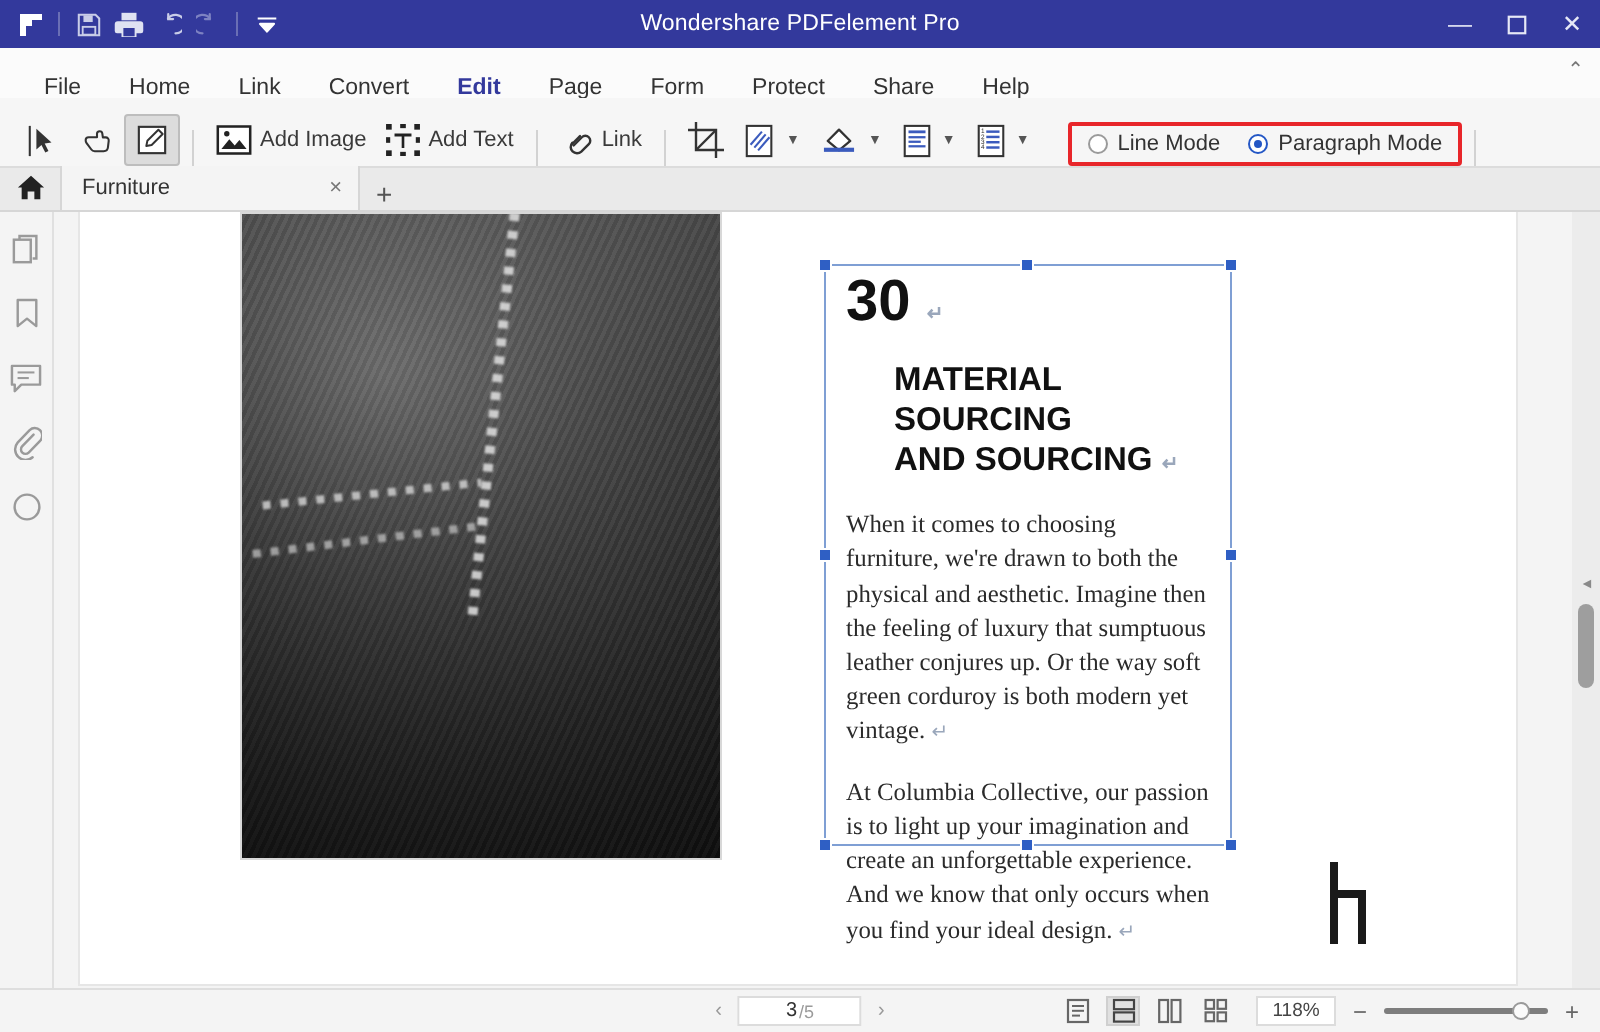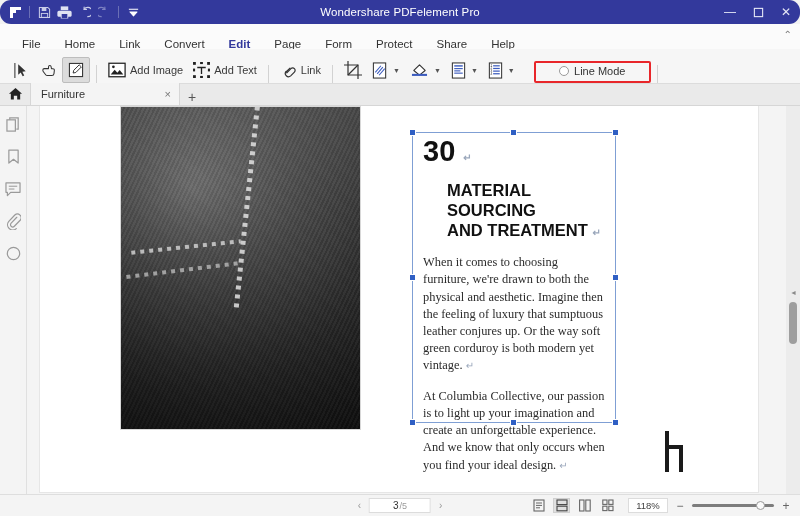--- a/index.html
+++ b/index.html
@@ -8,21 +8,21 @@
     font-family: "Liberation Sans", sans-serif;
     overflow: hidden;
     background: #f2f2f2;
   }
   .app { position: relative; width: 800px; height: 516px; }
 
   
   .titlebar {
     position: absolute; left: 0; top: 0; width: 800px; height: 24px;
     background: #33399c;
-    display: flex; align-items: center; border-radius: 11px;
+    display: flex; align-items: center;
   }
   .qat { display: flex; align-items: center; gap: 0px; padding-left: 5px; }
   .qat-btn {
     width: 20px; height: 20px; display: flex; align-items: center;
     justify-content: center; color: #c9cde8;
   }
   .qat-sep { width: 1px; height: 12px; background: #6a6fb5; margin: 0 4px; }
   .title-text {
     position: absolute; left: 0; right: 0; text-align: center;
     color: #ffffff; font-size: 11.5px; letter-spacing: .1px;
@@ -66,21 +66,21 @@
     height: 26px; padding: 0 5px; border-radius: 2px;
     font-size: 11px; color: #3a3a3a; white-space: nowrap;
   }
   .tool.selected { background: #dcdcdc; border: 1px solid #bdbdbd; }
   .tsep { width: 1px; height: 18px; background: #d2d2d2; margin: 0 6px; }
   .caret-sm { font-size: 7px; color: #555; margin-left: 1px; }
 
   .modebox {
     display: flex; align-items: center; gap: 14px;
     border: 2px solid #e8262a; border-radius: 2px;
-    padding: 2px 8px; height: 22px; margin-left: 14px; flex-direction: column;
+    padding: 2px 8px; height: 22px; margin-left: 14px;
   }
   .radio-wrap { display: flex; align-items: center; gap: 5px; font-size: 11px; color: #333; }
   .radio {
     width: 10px; height: 10px; border-radius: 50%;
     border: 1px solid #9a9a9a; background: #fff;
     display: inline-block; position: relative;
   }
   .radio.on { border-color: #2457c5; }
   .radio.on::after {
     content: ""; position: absolute; left: 2px; top: 2px;
@@ -512,21 +512,21 @@
         <span class="handle h-bc"></span>
         <span class="handle h-br"></span>
 
         <div class="tb-inner">
           <div class="num30">
             <span>30</span>
             <span class="pilcrow">↵</span>
           </div>
           <div class="heading">
             <span>MATERIAL SOURCING</span><br>
-            <span>AND TREATMENT</span>
+            <span>AND SOURCING</span>
             <span class="pilcrow">↵</span>
           </div>
           <div class="para">
             <span>When it comes to choosing furniture, we're drawn to both the physical and aesthetic. Imagine then the feeling of luxury that sumptuous leather conjures up. Or the way soft green corduroy is both modern yet vintage.</span>
             <span class="pilcrow">↵</span>
           </div>
           <div class="para">
             <span>At Columbia Collective, our passion is to light up your imagination and create an unforgettable experience. And we know that only occurs when you find your ideal design.</span>
             <span class="pilcrow">↵</span>
           </div>

